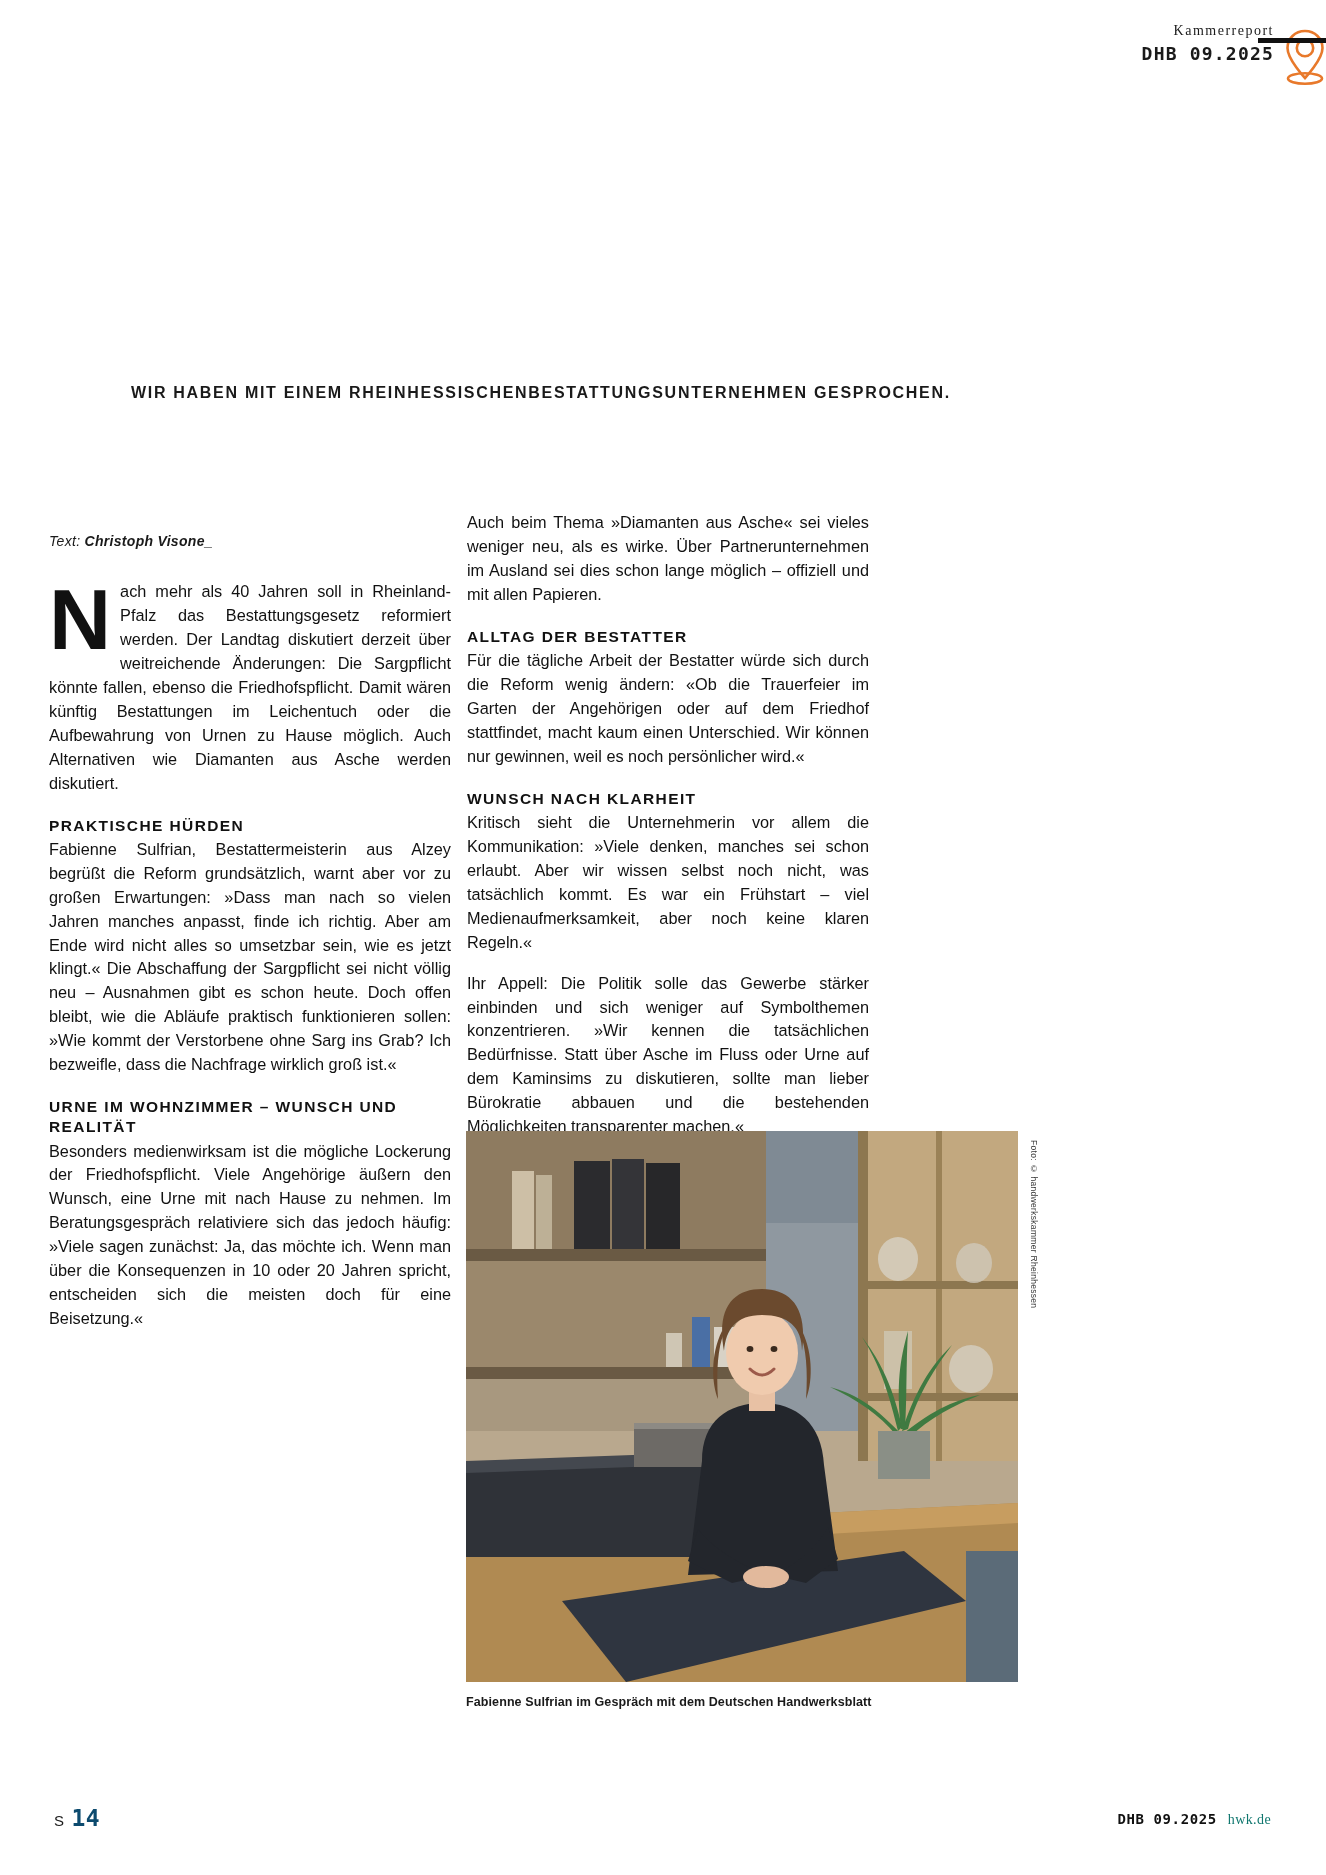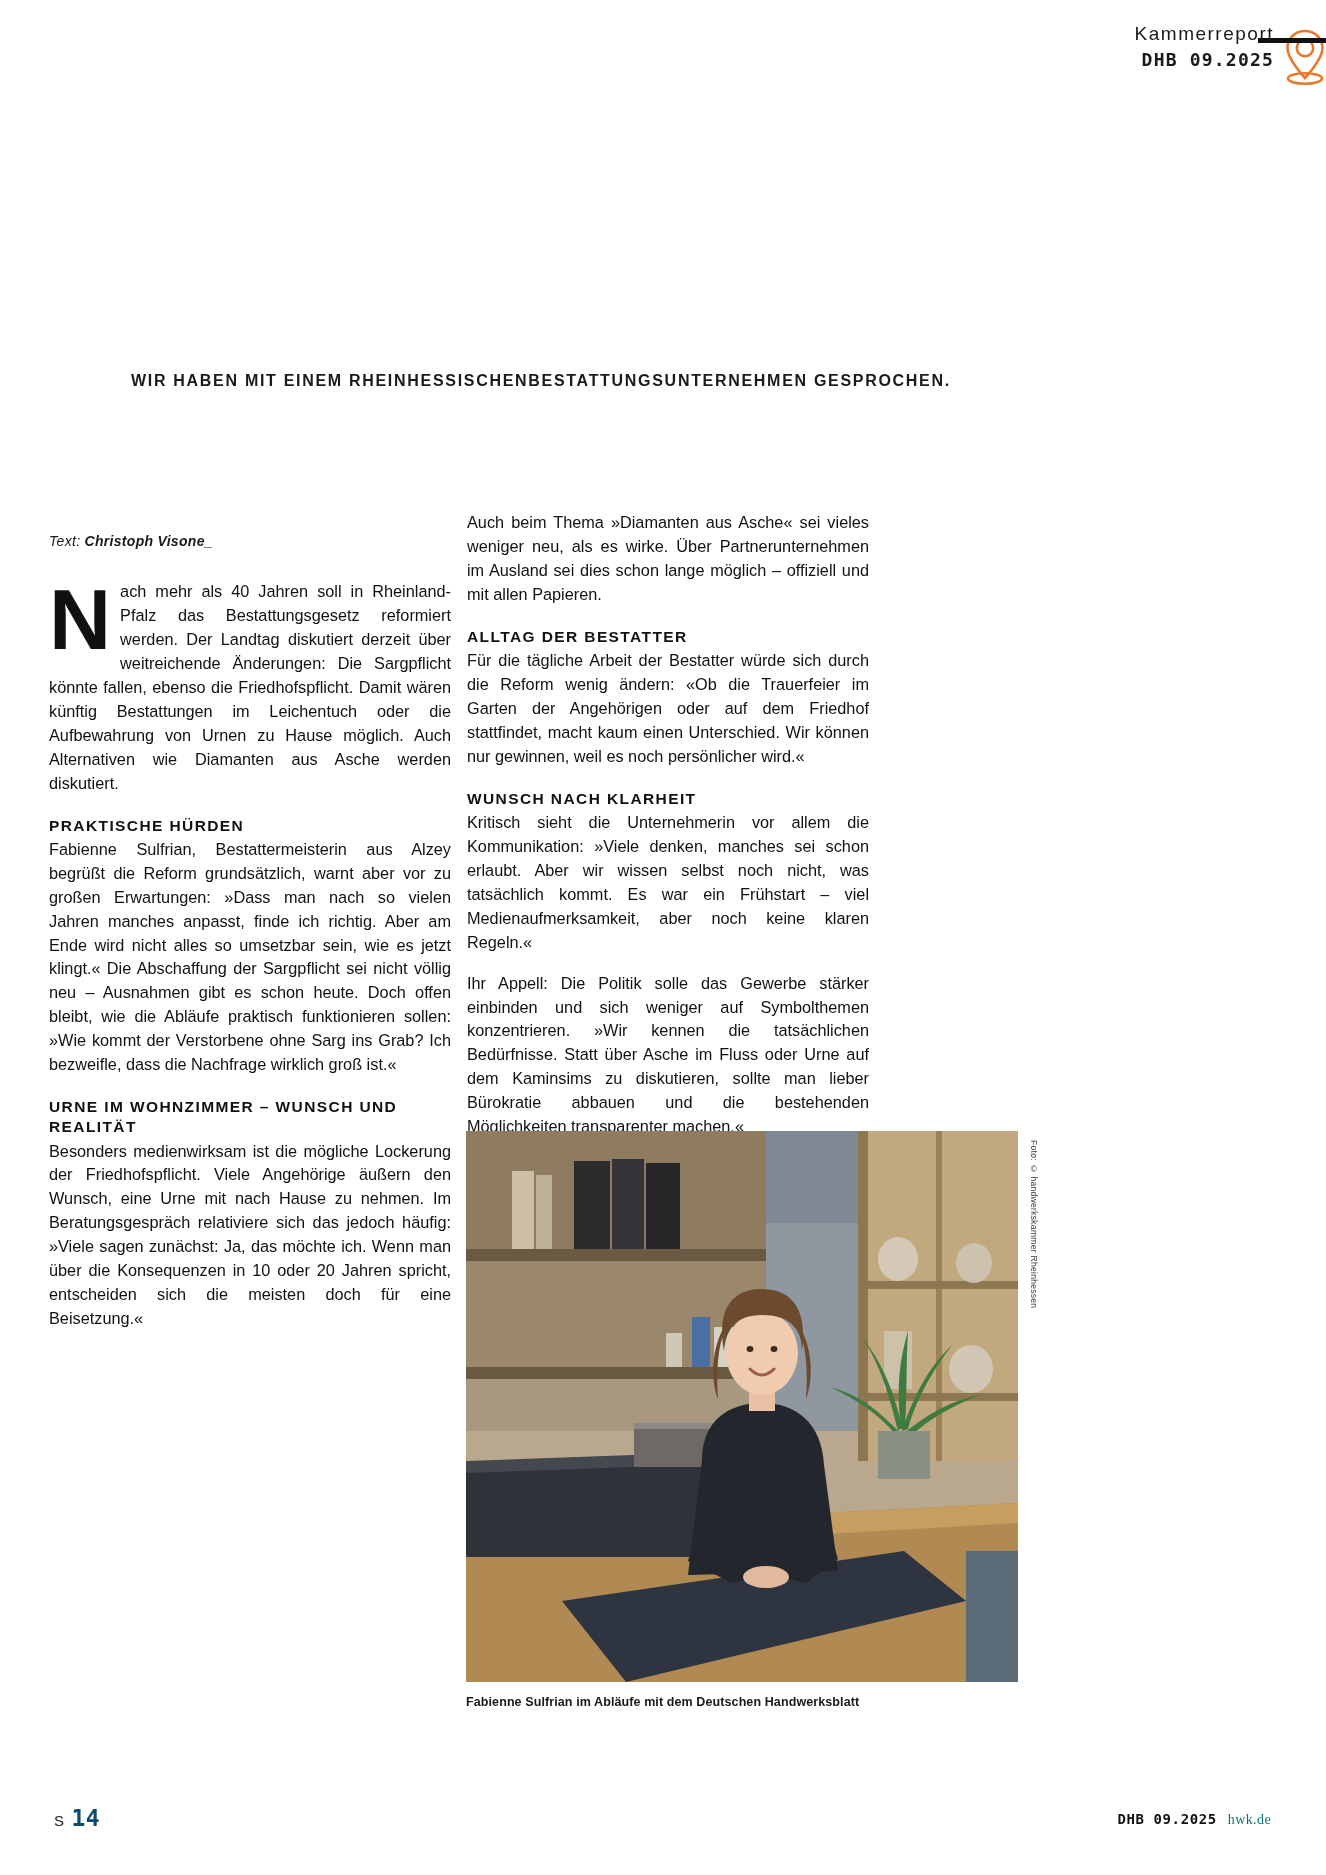--- a/index.html
+++ b/index.html
@@ -28,22 +28,22 @@
     display: flex;
     align-items: flex-start;
     justify-content: flex-end;
     width: 620px;
   }
   .header-text-block {
     text-align: right;
     line-height: 1.25;
   }
   .header-kicker {
-    font-family: Liberation Sans, sans-serif;
-    font-size: 19px;
+    font-family: Liberation Serif, serif;
+    font-size: 14px;
     letter-spacing: 1.5px;
     color: #1a1a1a;
     white-space: nowrap;
   }
   .header-issue {
     font-family: "DejaVu Sans Mono", monospace;
     font-size: 18px;
     font-weight: bold;
     letter-spacing: 1.2px;
     color: #1a1a1a;
@@ -74,21 +74,21 @@
     font-size: 52px;
     font-weight: 400;
     line-height: 1.26;
     letter-spacing: 3.5px;
     color: #111111;
   }
   .headline .l2 { display: block; }
 
   .subhead {
     position: absolute;
-    top: 372px;
+    top: 384px;
     left: 131px;
     width: 1000px;
     font-family: "Liberation Sans", sans-serif;
     font-size: 16px;
     font-weight: bold;
     letter-spacing: 1.7px;
     color: #1a1a1a;
     white-space: nowrap;
   }
 
@@ -342,21 +342,21 @@
 
         <ellipse cx="284" cy="218" rx="3.4" ry="3" fill="#3a2a1e"></ellipse>
         <ellipse cx="308" cy="218" rx="3.4" ry="3" fill="#3a2a1e"></ellipse>
         <path d="M284 238 Q296 250 308 238" stroke="#9c5a4a" stroke-width="3" fill="none" stroke-linecap="round"></path>
 
         <rect x="500" y="420" width="52" height="131" fill="#5b6b78"></rect>
       </svg>
     </div>
   </div>
   <div class="photo-credit">Foto: © handwerkskammer Rheinhessen</div>
-  <div class="photo-caption">Fabienne Sulfrian im Abläufe mit dem Deutschen Handwerksblatt</div>
+  <div class="photo-caption">Fabienne Sulfrian im Gespräch mit dem Deutschen Handwerksblatt</div>
 
   <div class="footer-left">
     <span class="footer-s">S</span>
     <span class="footer-pageno">14</span>
   </div>
   <div class="footer-right">
     <span class="footer-issue">DHB 09.2025</span>
     <span class="footer-url">hwk.de</span>
   </div>
 

